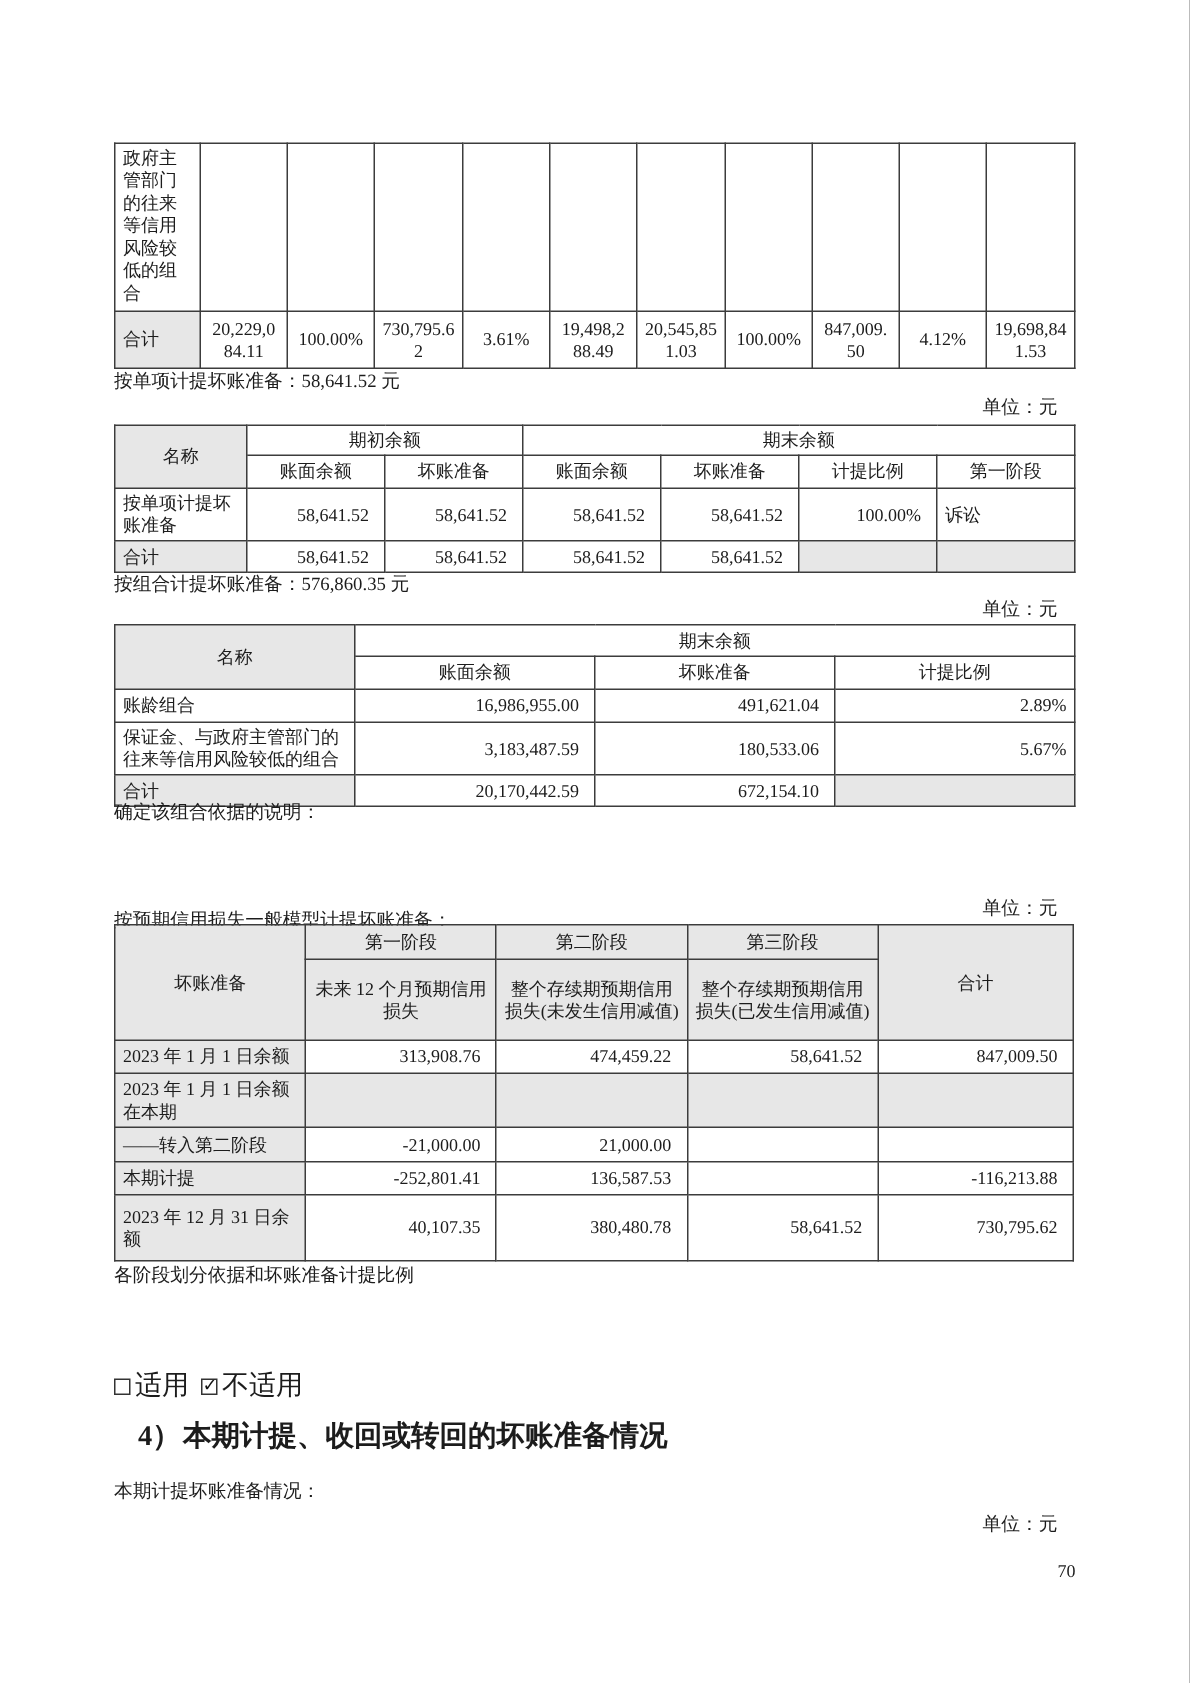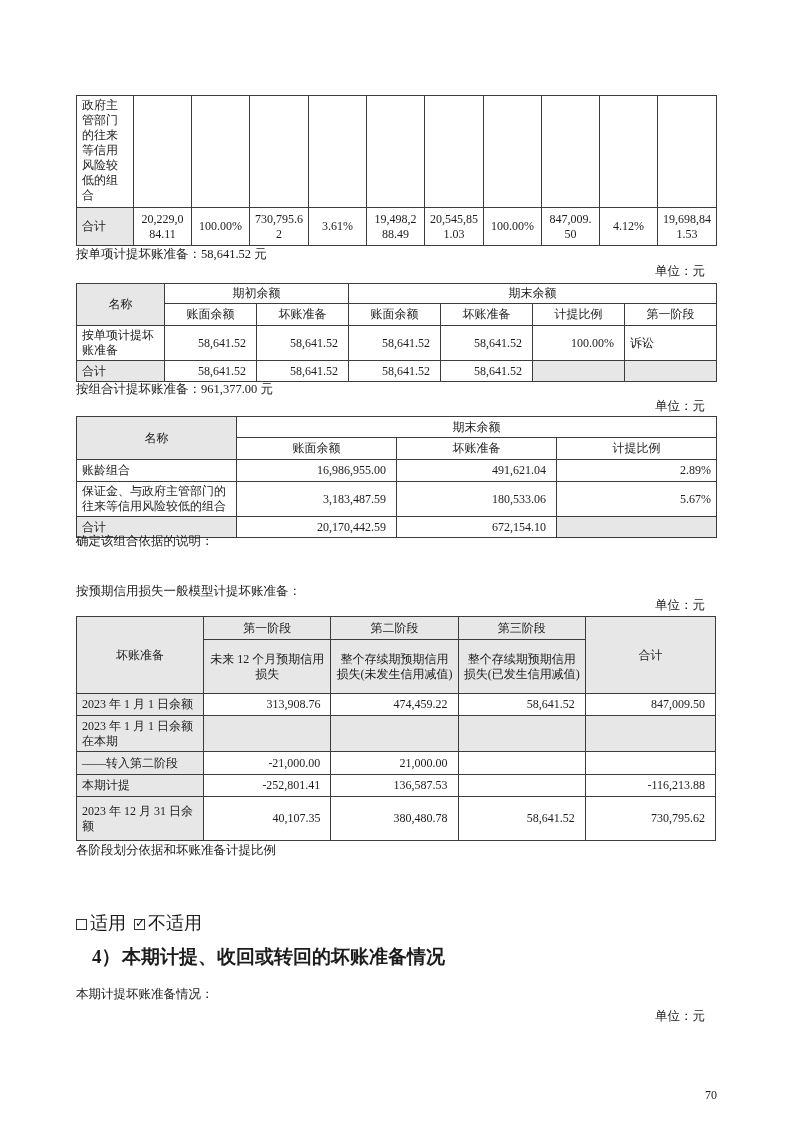--- a/index.html
+++ b/index.html
@@ -122,21 +122,21 @@
       <td class="r">58,641.52</td>
       <td class="r">58,641.52</td>
       <td class="r">58,641.52</td>
       <td class="r">58,641.52</td>
       <td class="gray"></td>
       <td class="gray"></td>
     </tr>
   </tbody>
     </table>
 
-  <div class="abs note" style="top:381px;">按组合计提坏账准备：961,377.00 元</div>
+  <div class="abs note" style="top:381px;">按组合计提坏账准备：576,860.35 元</div>
   <div class="abs unit" style="top:398px;">单位：元</div>
 
   <table class="abs" style="left:76px; top:416px;">
     <colgroup>
       <col style="width:160px">
         <col style="width:160px">
         <col style="width:160px">
         <col style="width:160px">
     </colgroup>
     <tbody>
@@ -164,21 +164,21 @@
     <tr style="height:21px">
       <td class="gray l">合计</td>
       <td class="r">20,170,442.59</td>
       <td class="r">672,154.10</td>
       <td class="gray"></td>
     </tr>
   </tbody>
     </table>
 
   <div class="abs note" style="top:533px;">确定该组合依据的说明：</div>
-  <div class="abs note" style="top:583px;">按预期信用损失一般模型计提坏账准备：</div>
+  <div class="abs note" style="top:605px;">按预期信用损失一般模型计提坏账准备：</div>
   <div class="abs unit" style="top:597px;">单位：元</div>
 
   <table class="abs" style="left:76px; top:616px;">
     <colgroup>
       <col style="width:127px">
         <col style="width:127px">
         <col style="width:127px">
         <col style="width:127px">
         <col style="width:130px">
     </colgroup>
@@ -239,15 +239,15 @@
     <span class="cbx"></span><span>适用</span><span class="cb-gap"></span><span class="cbx checked"></span><span>不适用</span>
   </div>
 
   <div class="abs heading" style="top:944px;">
     <span class="hnum">4）</span><span>本期计提、收回或转回的坏账准备情况</span>
   </div>
 
   <div class="abs note" style="top:986px;">本期计提坏账准备情况：</div>
   <div class="abs unit" style="top:1008px;">单位：元</div>
 
-  <div class="abs pagenum" style="top:1040px;margin-top:48px;">70</div>
+  <div class="abs pagenum" style="top:1040px;">70</div>
 
 </div>
 
 </body></html>

